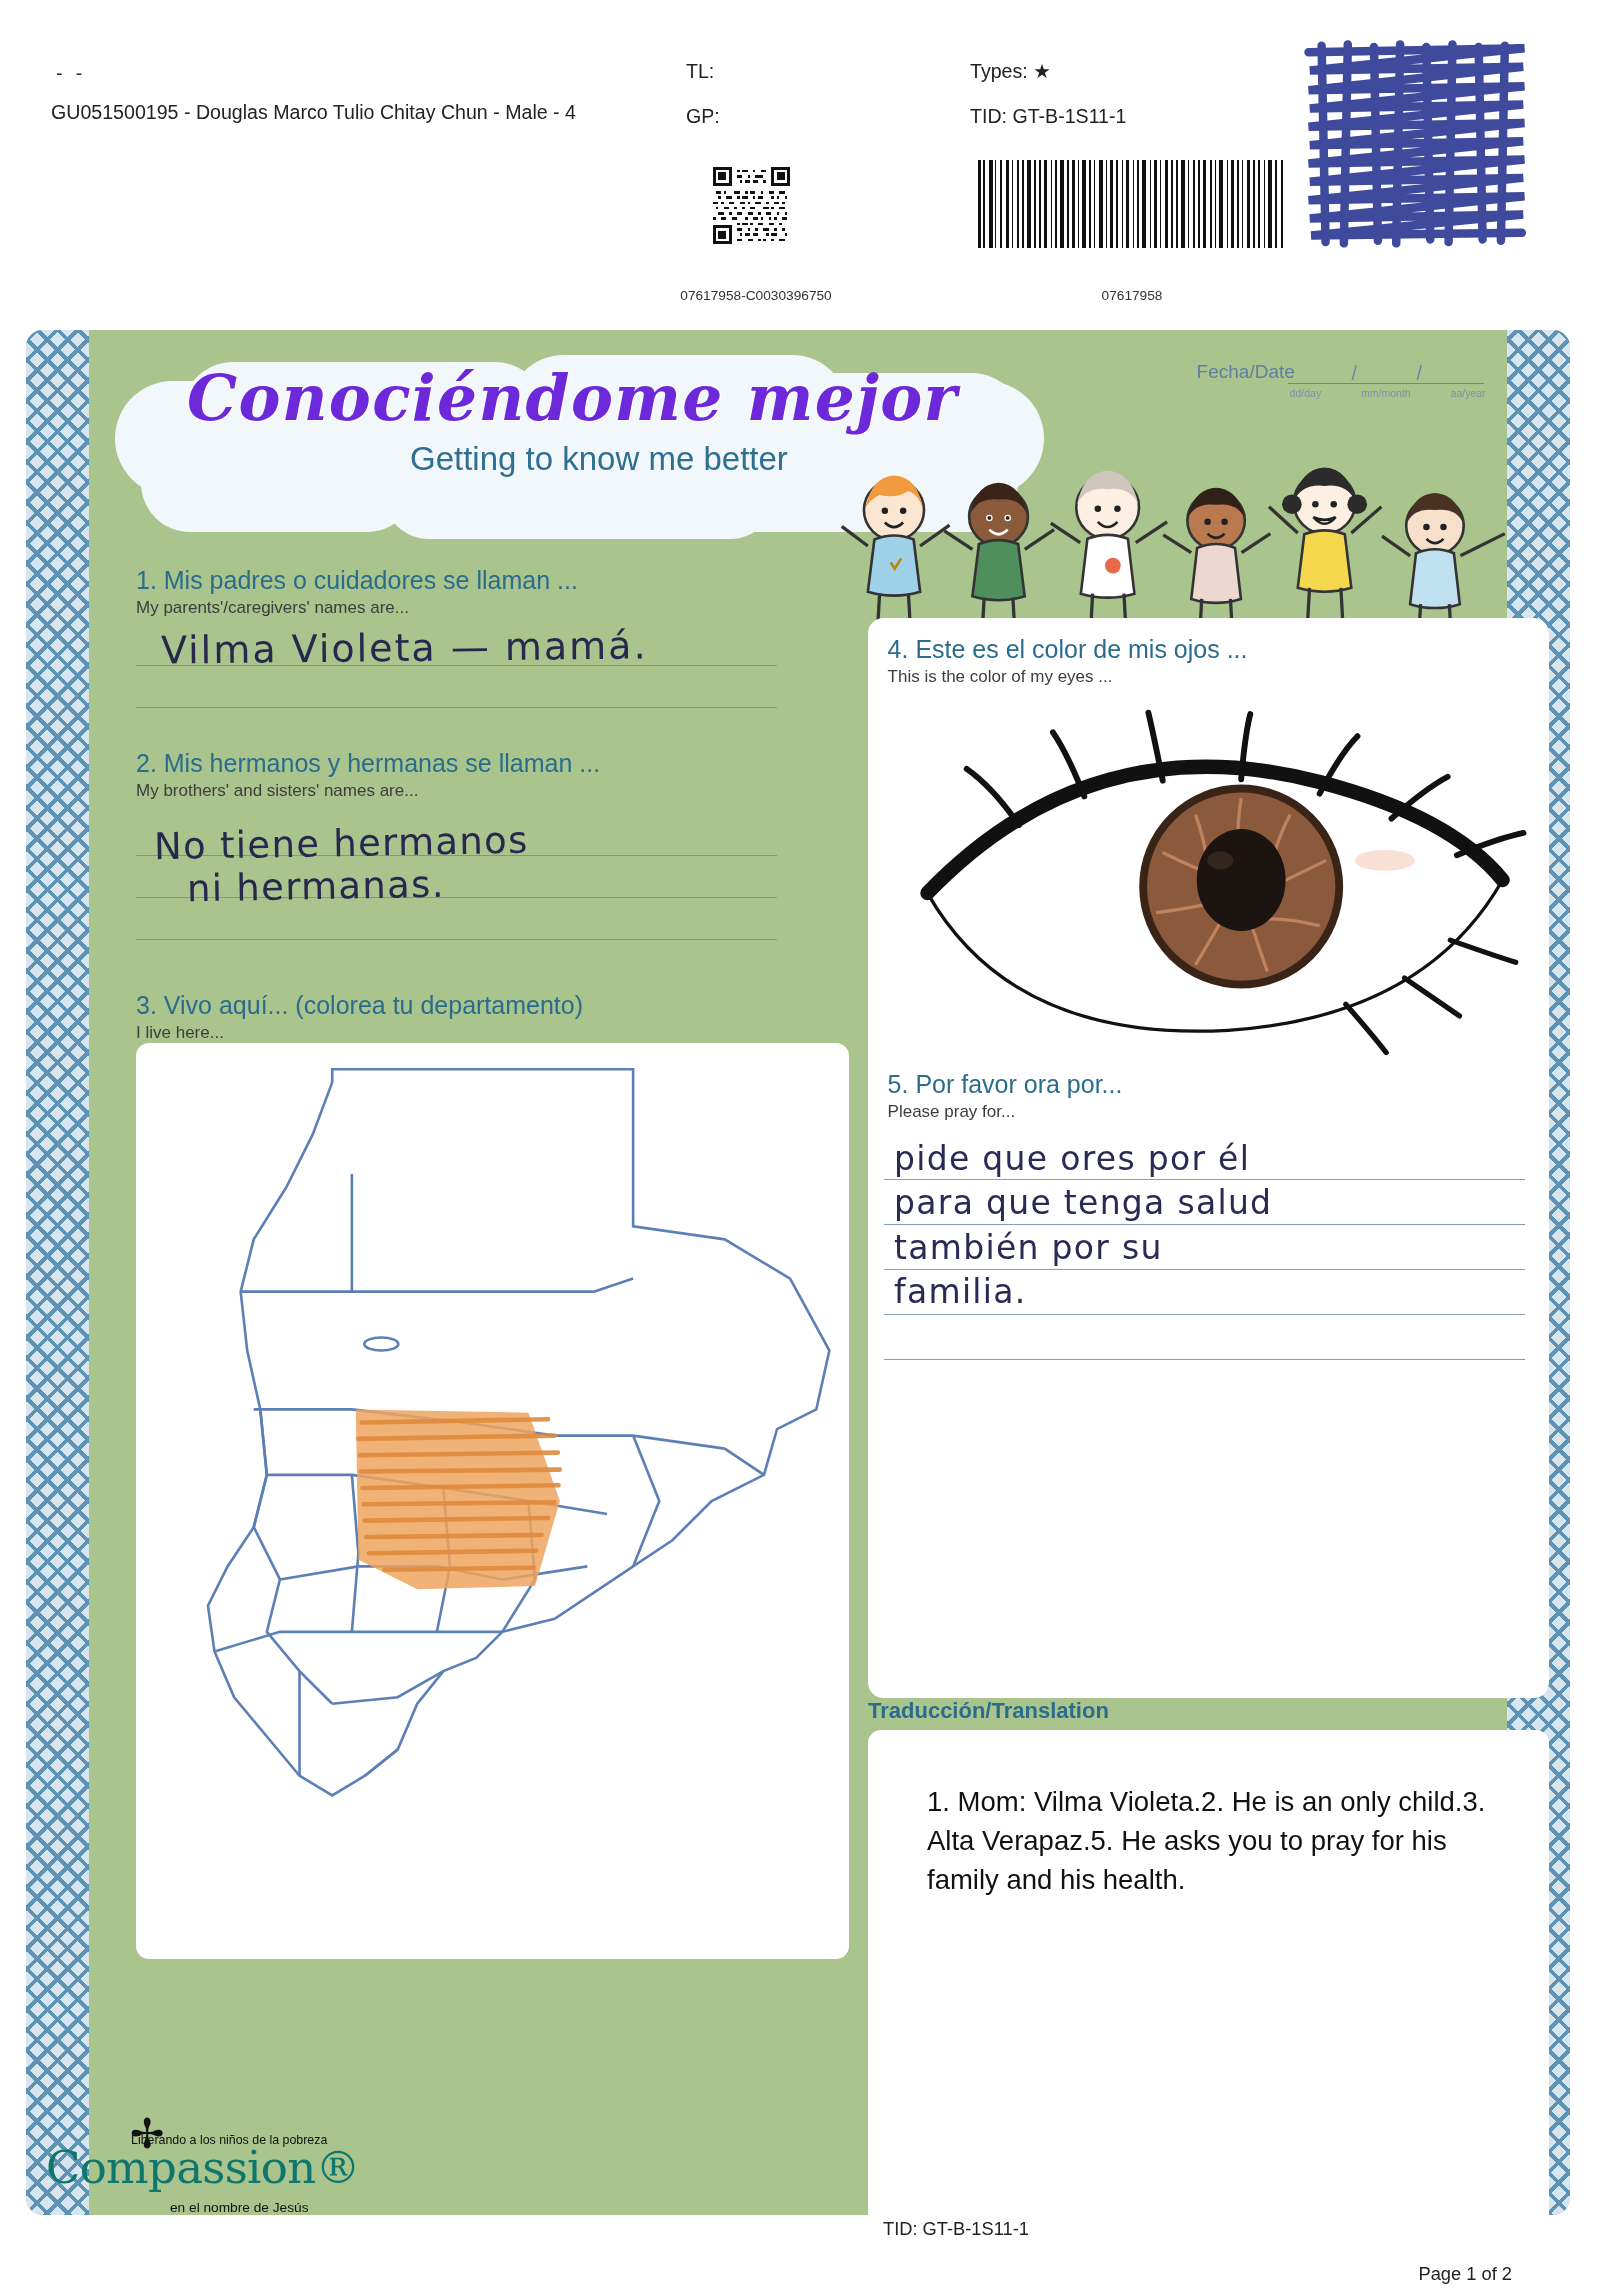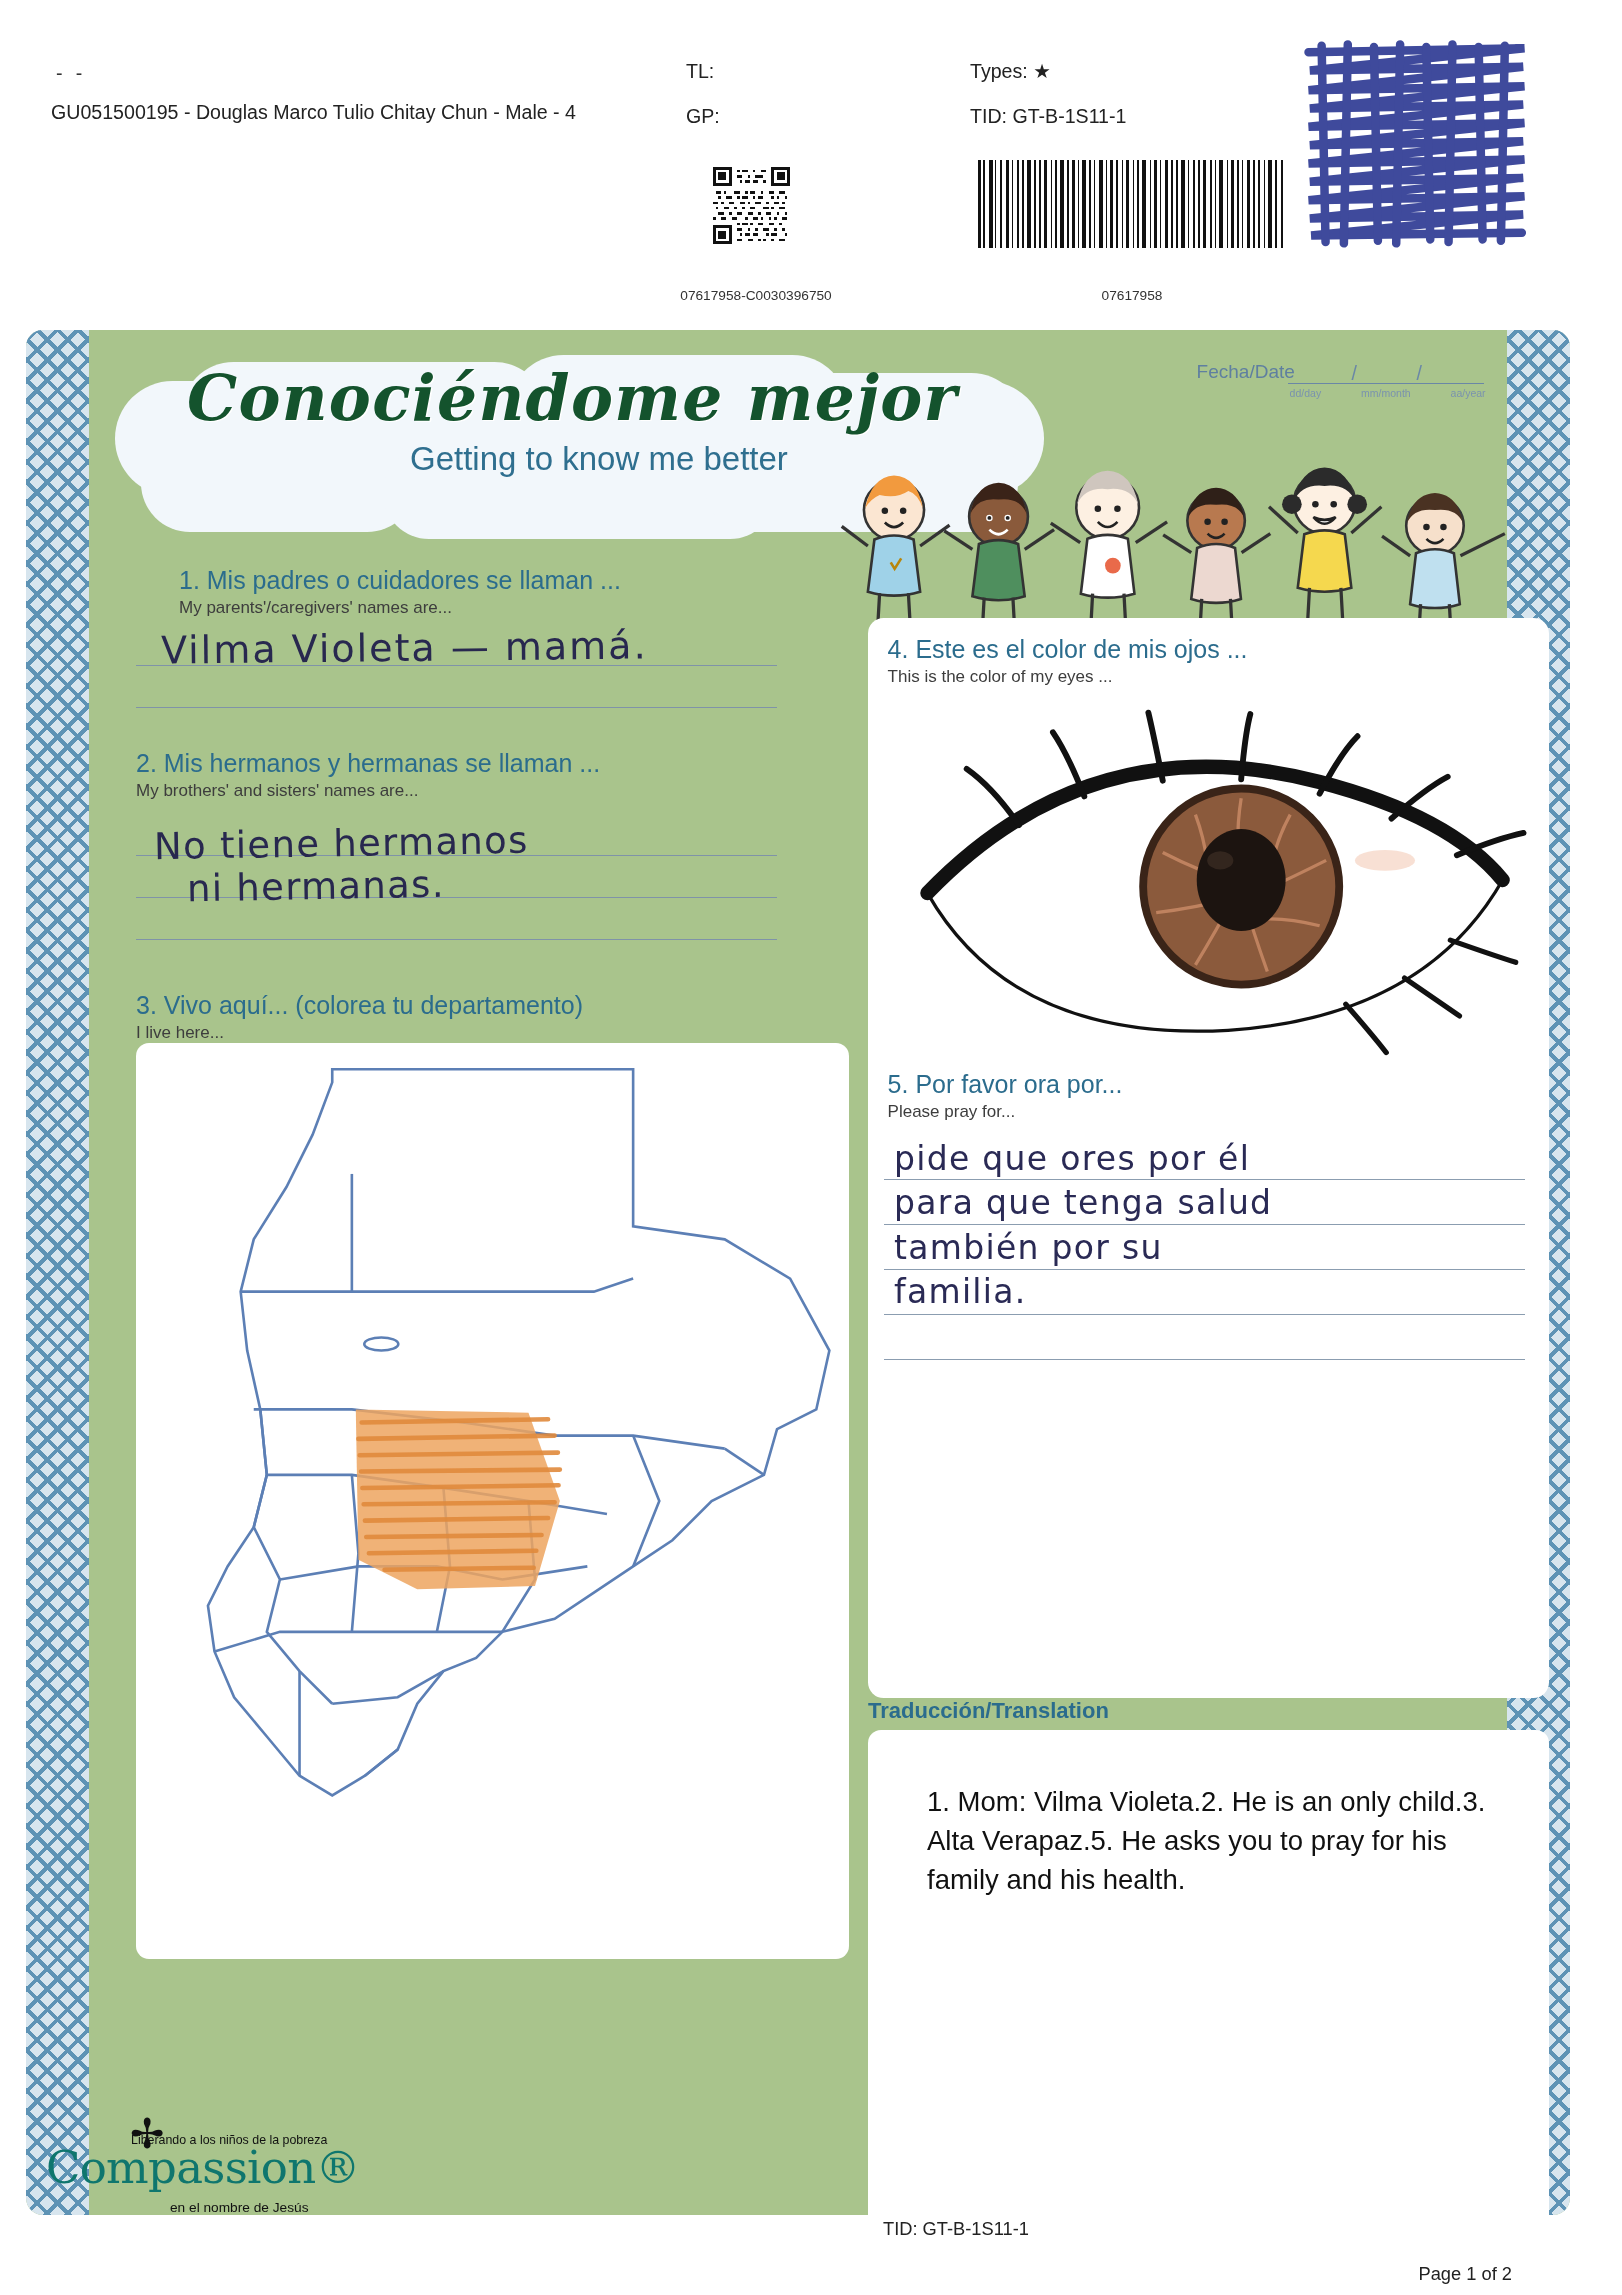--- a/index.html
+++ b/index.html
@@ -45,21 +45,21 @@
   .cloud .blob { position:absolute; background:#f2f7fb; border-radius:92px; }
   .cloud .b1 { left:13px; top:26px; width:929px; height:115px; }
   .cloud .b2 { left:79px; top:6.5px; width:366px; height:105px; }
   .cloud .b3 { left:406px; top:0px; width:340px; height:111px; }
   .cloud .b4 { left:641px; top:18.3px; width:281px; height:105px; }
   .cloud .b5 { left:39px; top:79px; width:275px; height:98px; }
   .cloud .b6 { left:281px; top:92px; width:393px; height:92px; }
   .cloud .b7 { left:602px; top:82px; width:314px; height:95px; }
 
   .title-es { position:absolute; left:98px; top:31px; font-family:"DejaVu Serif", serif;
-              font-size:63px; font-weight:bold; font-style:italic; color:#14532d; letter-spacing:1.3px;
+              font-size:63px; font-weight:bold; font-style:italic; color:#6d28d9; letter-spacing:1.3px;
               text-shadow:1.3px 1.3px 0 #ffffff; }
   .title-en { position:absolute; left:321px; top:110px; font-size:33px; color:#2f6f8f; }
 
   
   .date-box { position:absolute; right:14.4px; top:31px; width:308px; height:47px; }
   .date-label { position:absolute; left:12px; top:0; font-size:19px; color:#5f7fa0; }
   .date-line { position:absolute; left:103px; top:22px; width:196px; border-bottom:1.3px solid #6a87a6; }
   .date-slash1 { position:absolute; left:167px; top:1.3px; font-size:19.6px; color:#6a87a6; }
   .date-slash2 { position:absolute; left:232px; top:1.3px; font-size:19.6px; color:#6a87a6; }
   .date-sub { position:absolute; left:105px; top:26px; width:196px; font-size:10.5px; color:#7a93ae;
@@ -67,21 +67,21 @@
 
   
   .kids { position:absolute; left:739px; top:118px; width:720px; height:196px; }
 
   
   .q { position:absolute; }
   .q-title { font-size:25px; color:#2b6c8d; }
   .q-sub { font-size:17px; color:#3d3d3d; margin-top:2.6px; }
   .hand { font-family:"DejaVu Sans", sans-serif; color:#2a2a55; }
 
-  .q1 { left:47px; top:236px; width:694px;margin-left:43px; }
+  .q1 { left:47px; top:236px; width:694px; }
   .lines1 { position:absolute; left:47px; top:294px; width:641px; }
   .wline { border-bottom:1.3px solid #7f93a8; height:41px; }
 
   .hw1 { position:absolute; left:72px; top:296px; font-size:38px; color:#28284f;
          font-family:"DejaVu Sans", sans-serif; letter-spacing:2px; transform:rotate(-0.6deg); }
 
   .q2 { left:47px; top:419px; width:694px; }
   .lines2 { position:absolute; left:47px; top:484px; width:641px; }
   .hw2a { position:absolute; left:65px; top:492px; font-size:37px; color:#28284f; letter-spacing:1.3px; transform:rotate(-1deg); }
   .hw2b { position:absolute; left:98px; top:535px; font-size:37px; color:#28284f; letter-spacing:1.3px; transform:rotate(-1deg); }

